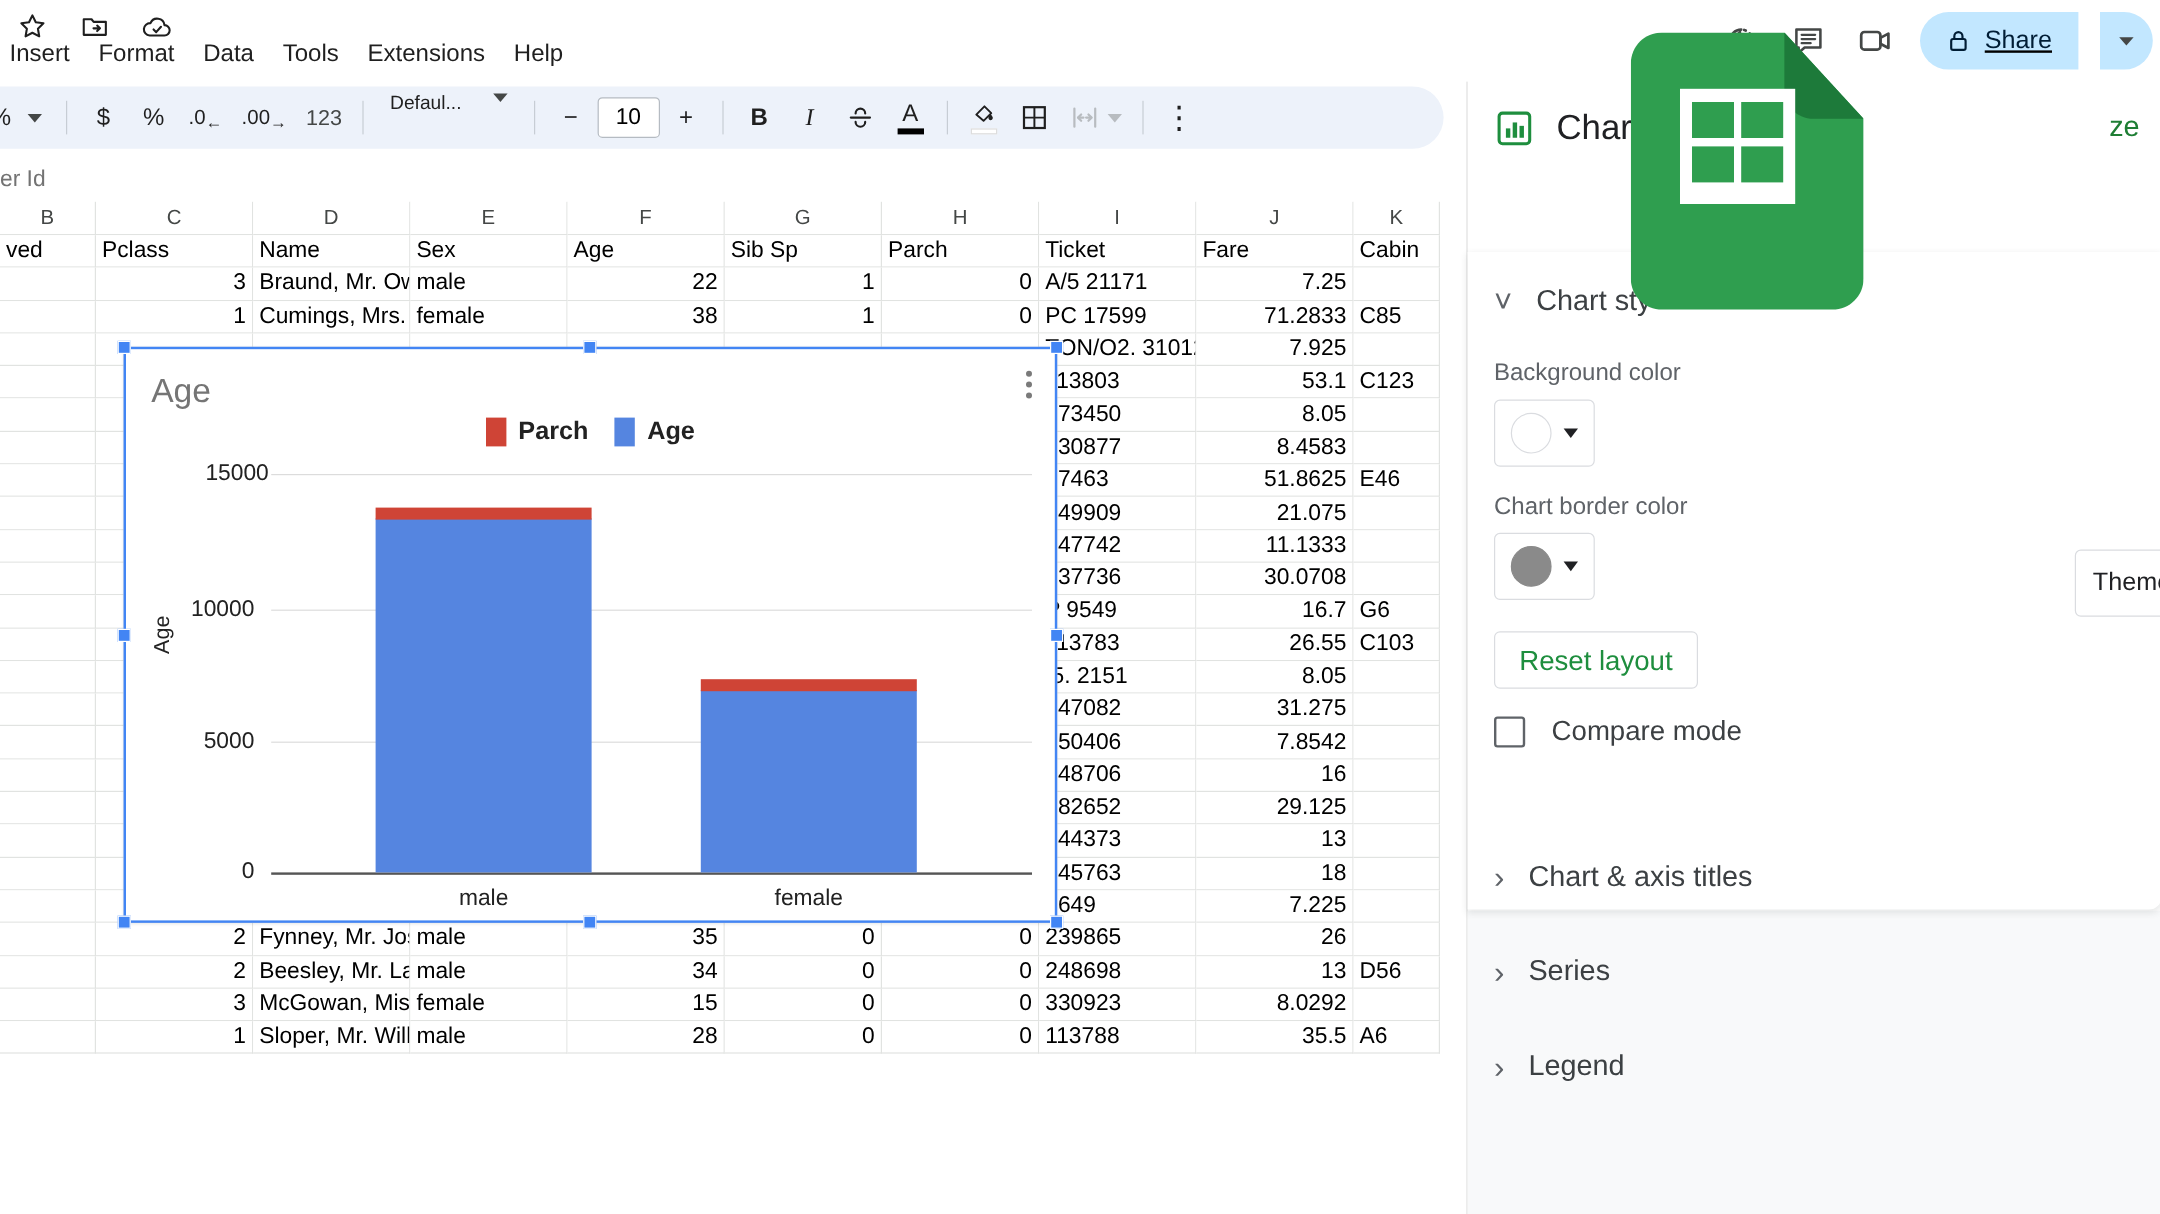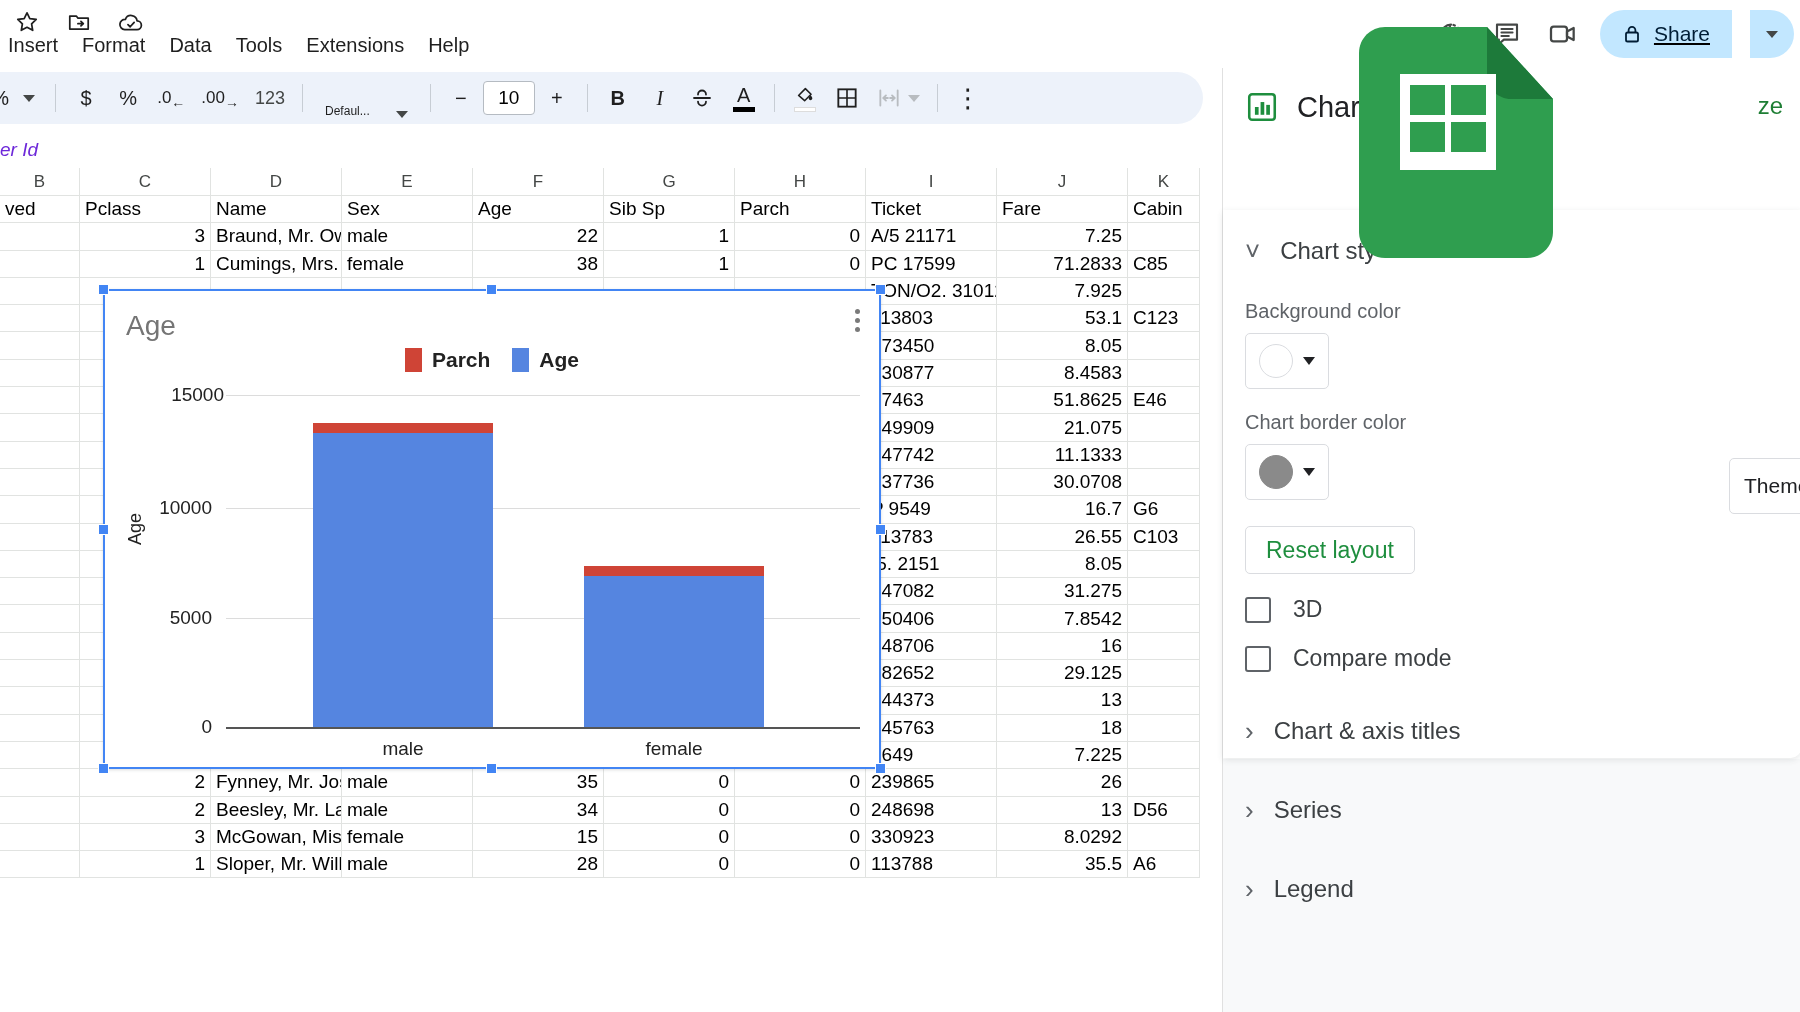--- a/index.html
+++ b/index.html
@@ -68,39 +68,39 @@
     font-size: 20px; color: #1f1f1f; cursor: pointer; padding: 0 7px;
     white-space: nowrap;
   }
   .tb-sep { width: 1px; height: 28px; background: #c7cdd4; margin: 0 8px; }
   .zoom-box {
     display: flex; align-items: center; gap: 14px;
     font-size: 20px; color: #1f1f1f; padding: 0 10px; height: 40px;
     border-radius: 6px; cursor: pointer;
   }
   .font-box {
-    display: flex; align-items: flex-end; gap: 26px; font-size: 12px;
+    display: flex; align-items: flex-start; gap: 26px; font-size: 16px;
     color: #1f1f1f; padding: 0 12px; height: 40px; border-radius: 6px; cursor: pointer;
   }
   .size-field {
     width: 52px; height: 34px; border: 1px solid #b5bbc2; border-radius: 4px;
     background: #fff; display: flex; align-items: center; justify-content: center;
     font-size: 19px; cursor: text;
   }
   .caret-dn { width: 0; height: 0; border-left: 6px solid transparent; border-right: 6px solid transparent; border-top: 7px solid #444746; }
   .tb-collapse {
     position: absolute; right: 10px; top: 8px; width: 40px; height: 40px;
     display: flex; align-items: center; justify-content: center; cursor: pointer; border-radius: 50%;
   }
 
   
   .formula-bar {
     position: absolute; left: 0; top: 128px; width: 1200px; height: 44px;
     background: #ffffff; display: flex; align-items: center;
-    font-size: 19px; color: #6d28d9; padding-left: 0px; font-style: italic;
+    font-size: 19px; color: #737373; padding-left: 0px;
   }
 
   
   .grid-area {
     position: absolute; left: 0; top: 168px; width: 1200px; height: 844px;
     background: #ffffff; overflow: hidden;
   }
   .col-head-row { display: flex; height: 28px; background: #ffffff; }
   .col-head {
     border: 1px solid #e1e3e1; border-top: none; border-left: none;
@@ -820,24 +820,20 @@
       <div class="sb-label">Chart border color</div>
       <div class="color-well">
         <span class="swatch-circle" id="border-swatch" style="background: rgb(138, 138, 138); border-color: rgb(138, 138, 138);"></span>
         <span class="mini-caret"></span>
       </div>
 
       <div class="reset-btn">Reset layout</div>
 
       <div class="cb-row">
         <span class="cb-box"></span>
-        <span class="cb-text">3D</span>
-      </div>
-      <div class="cb-row">
-        <span class="cb-box"></span>
         <span class="cb-text">Compare mode</span>
       </div>
     </div>
 
     <div class="sb-collapsed" style="top:636px;">
       <div class="sb-section-head">
         <span class="chev">›</span>
         <span>Chart &amp; axis titles</span>
       </div>
     </div>

